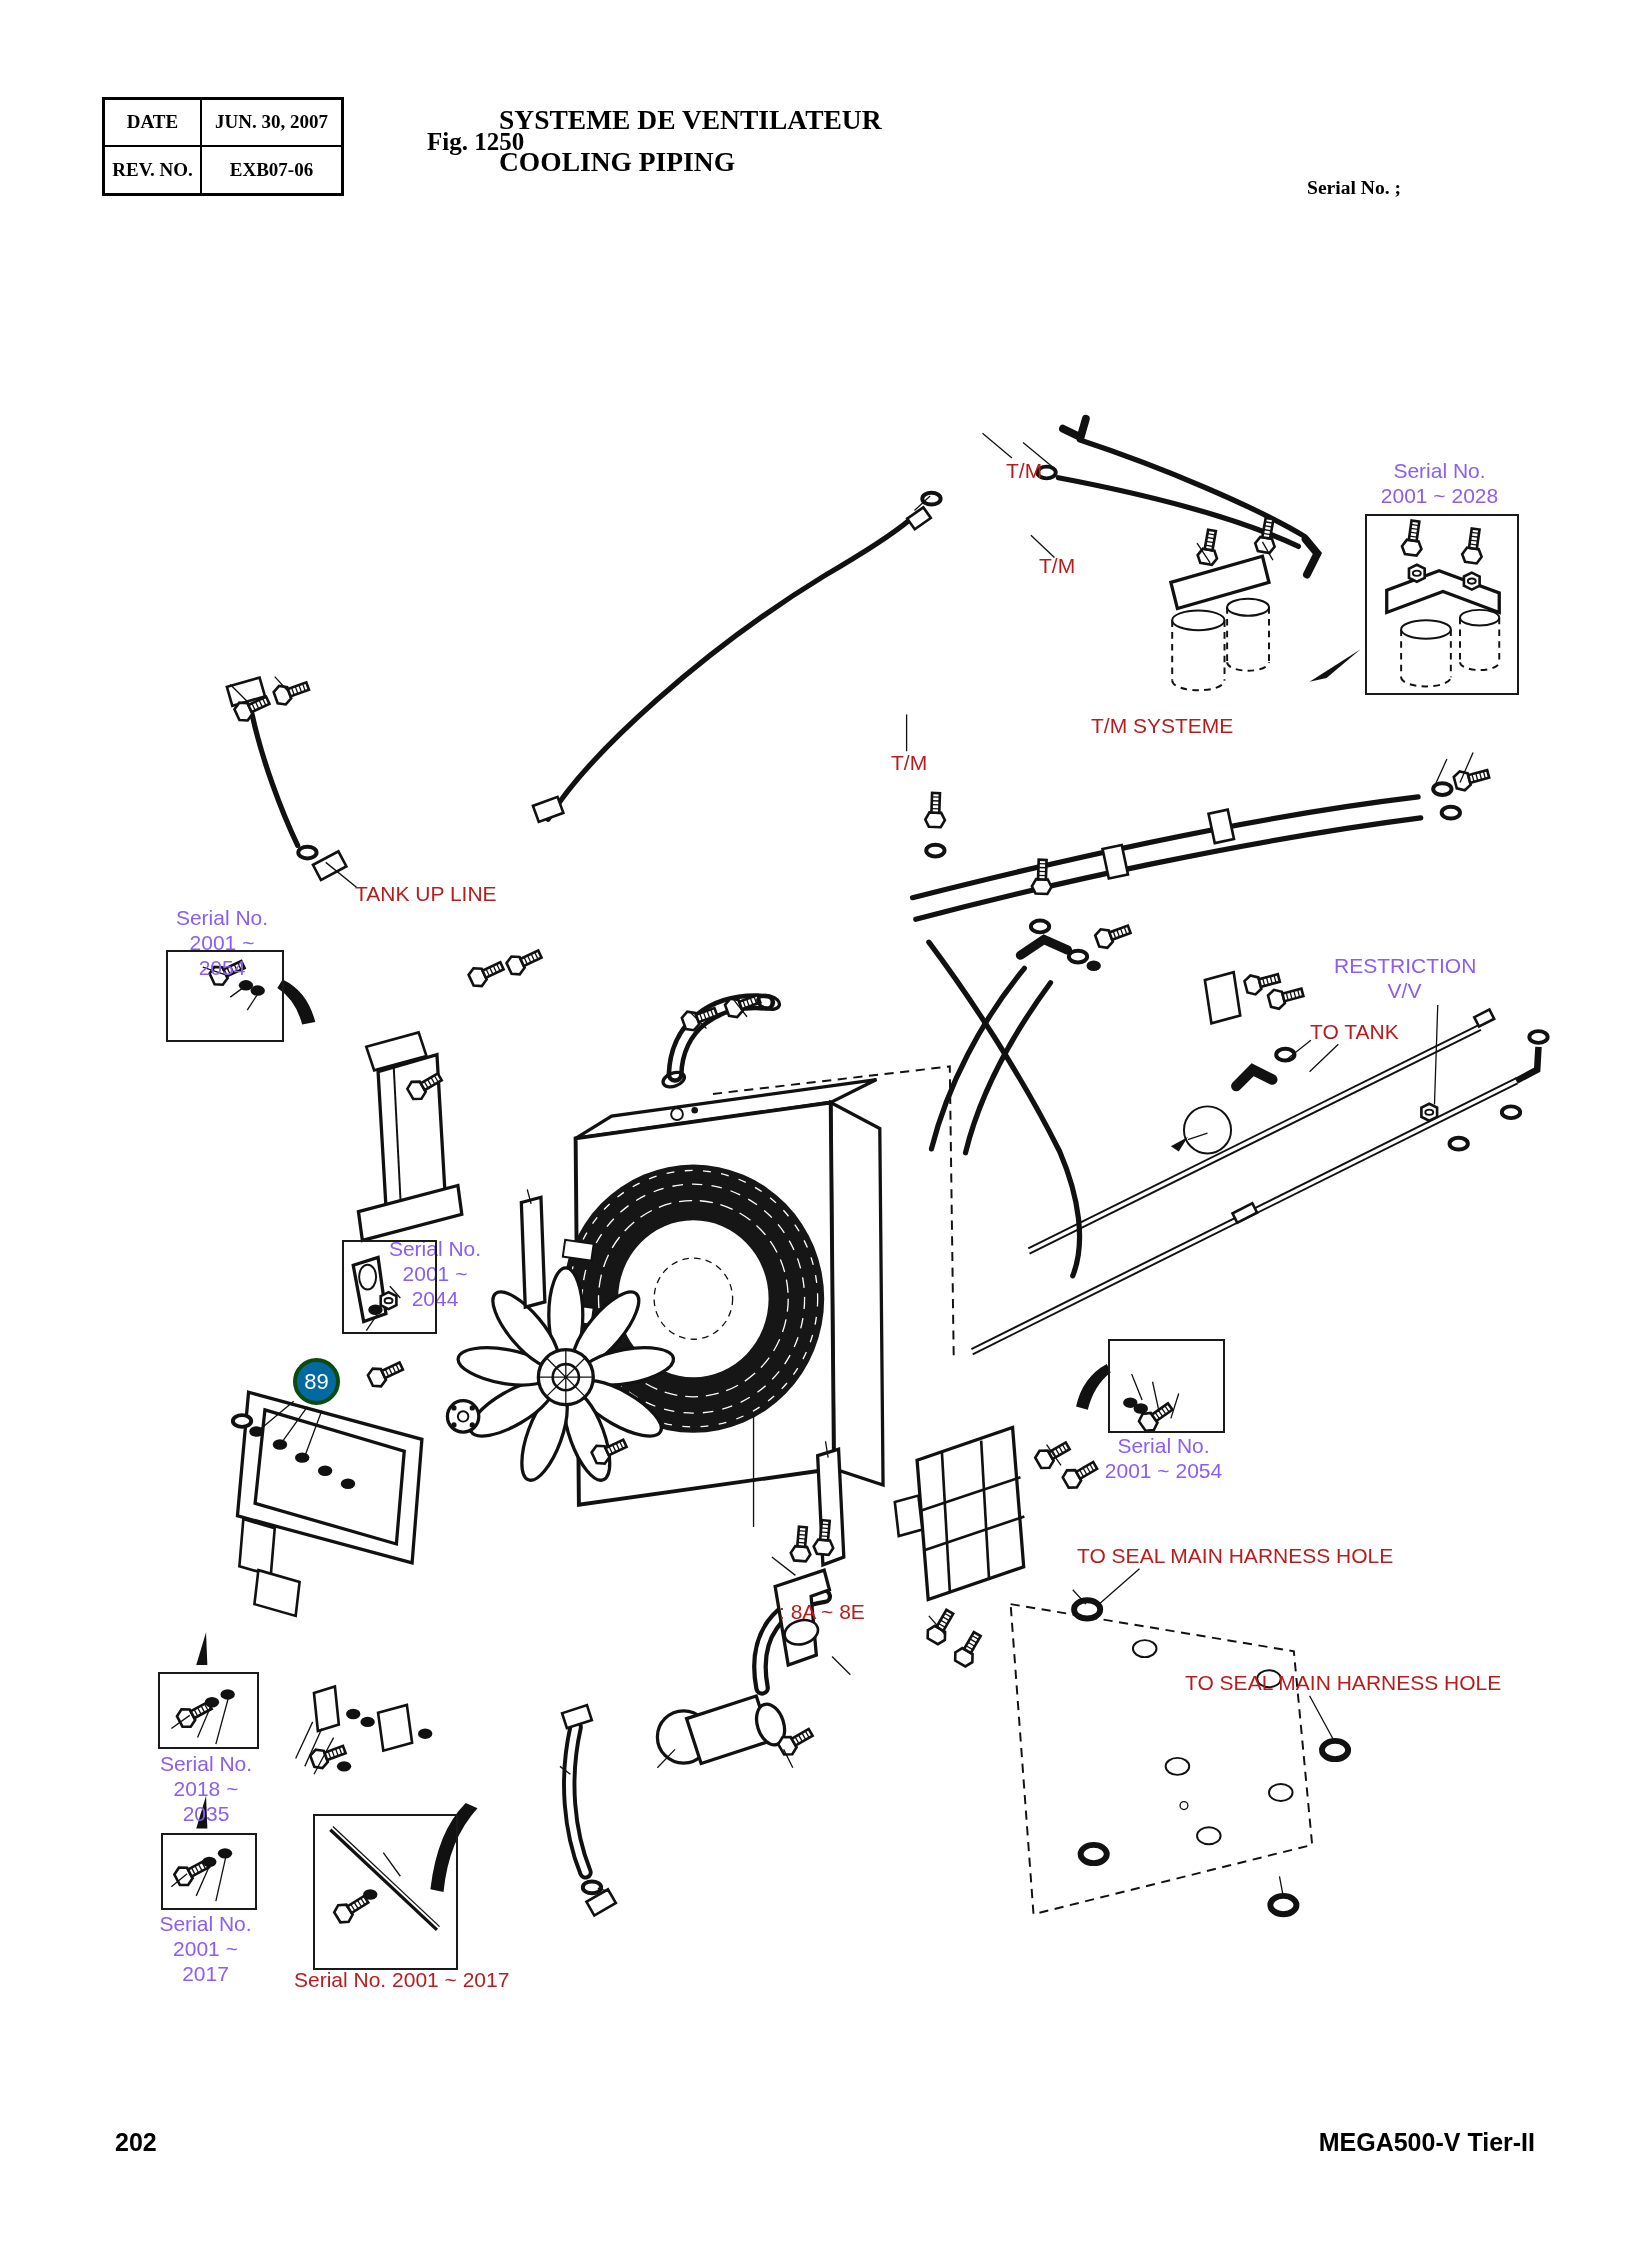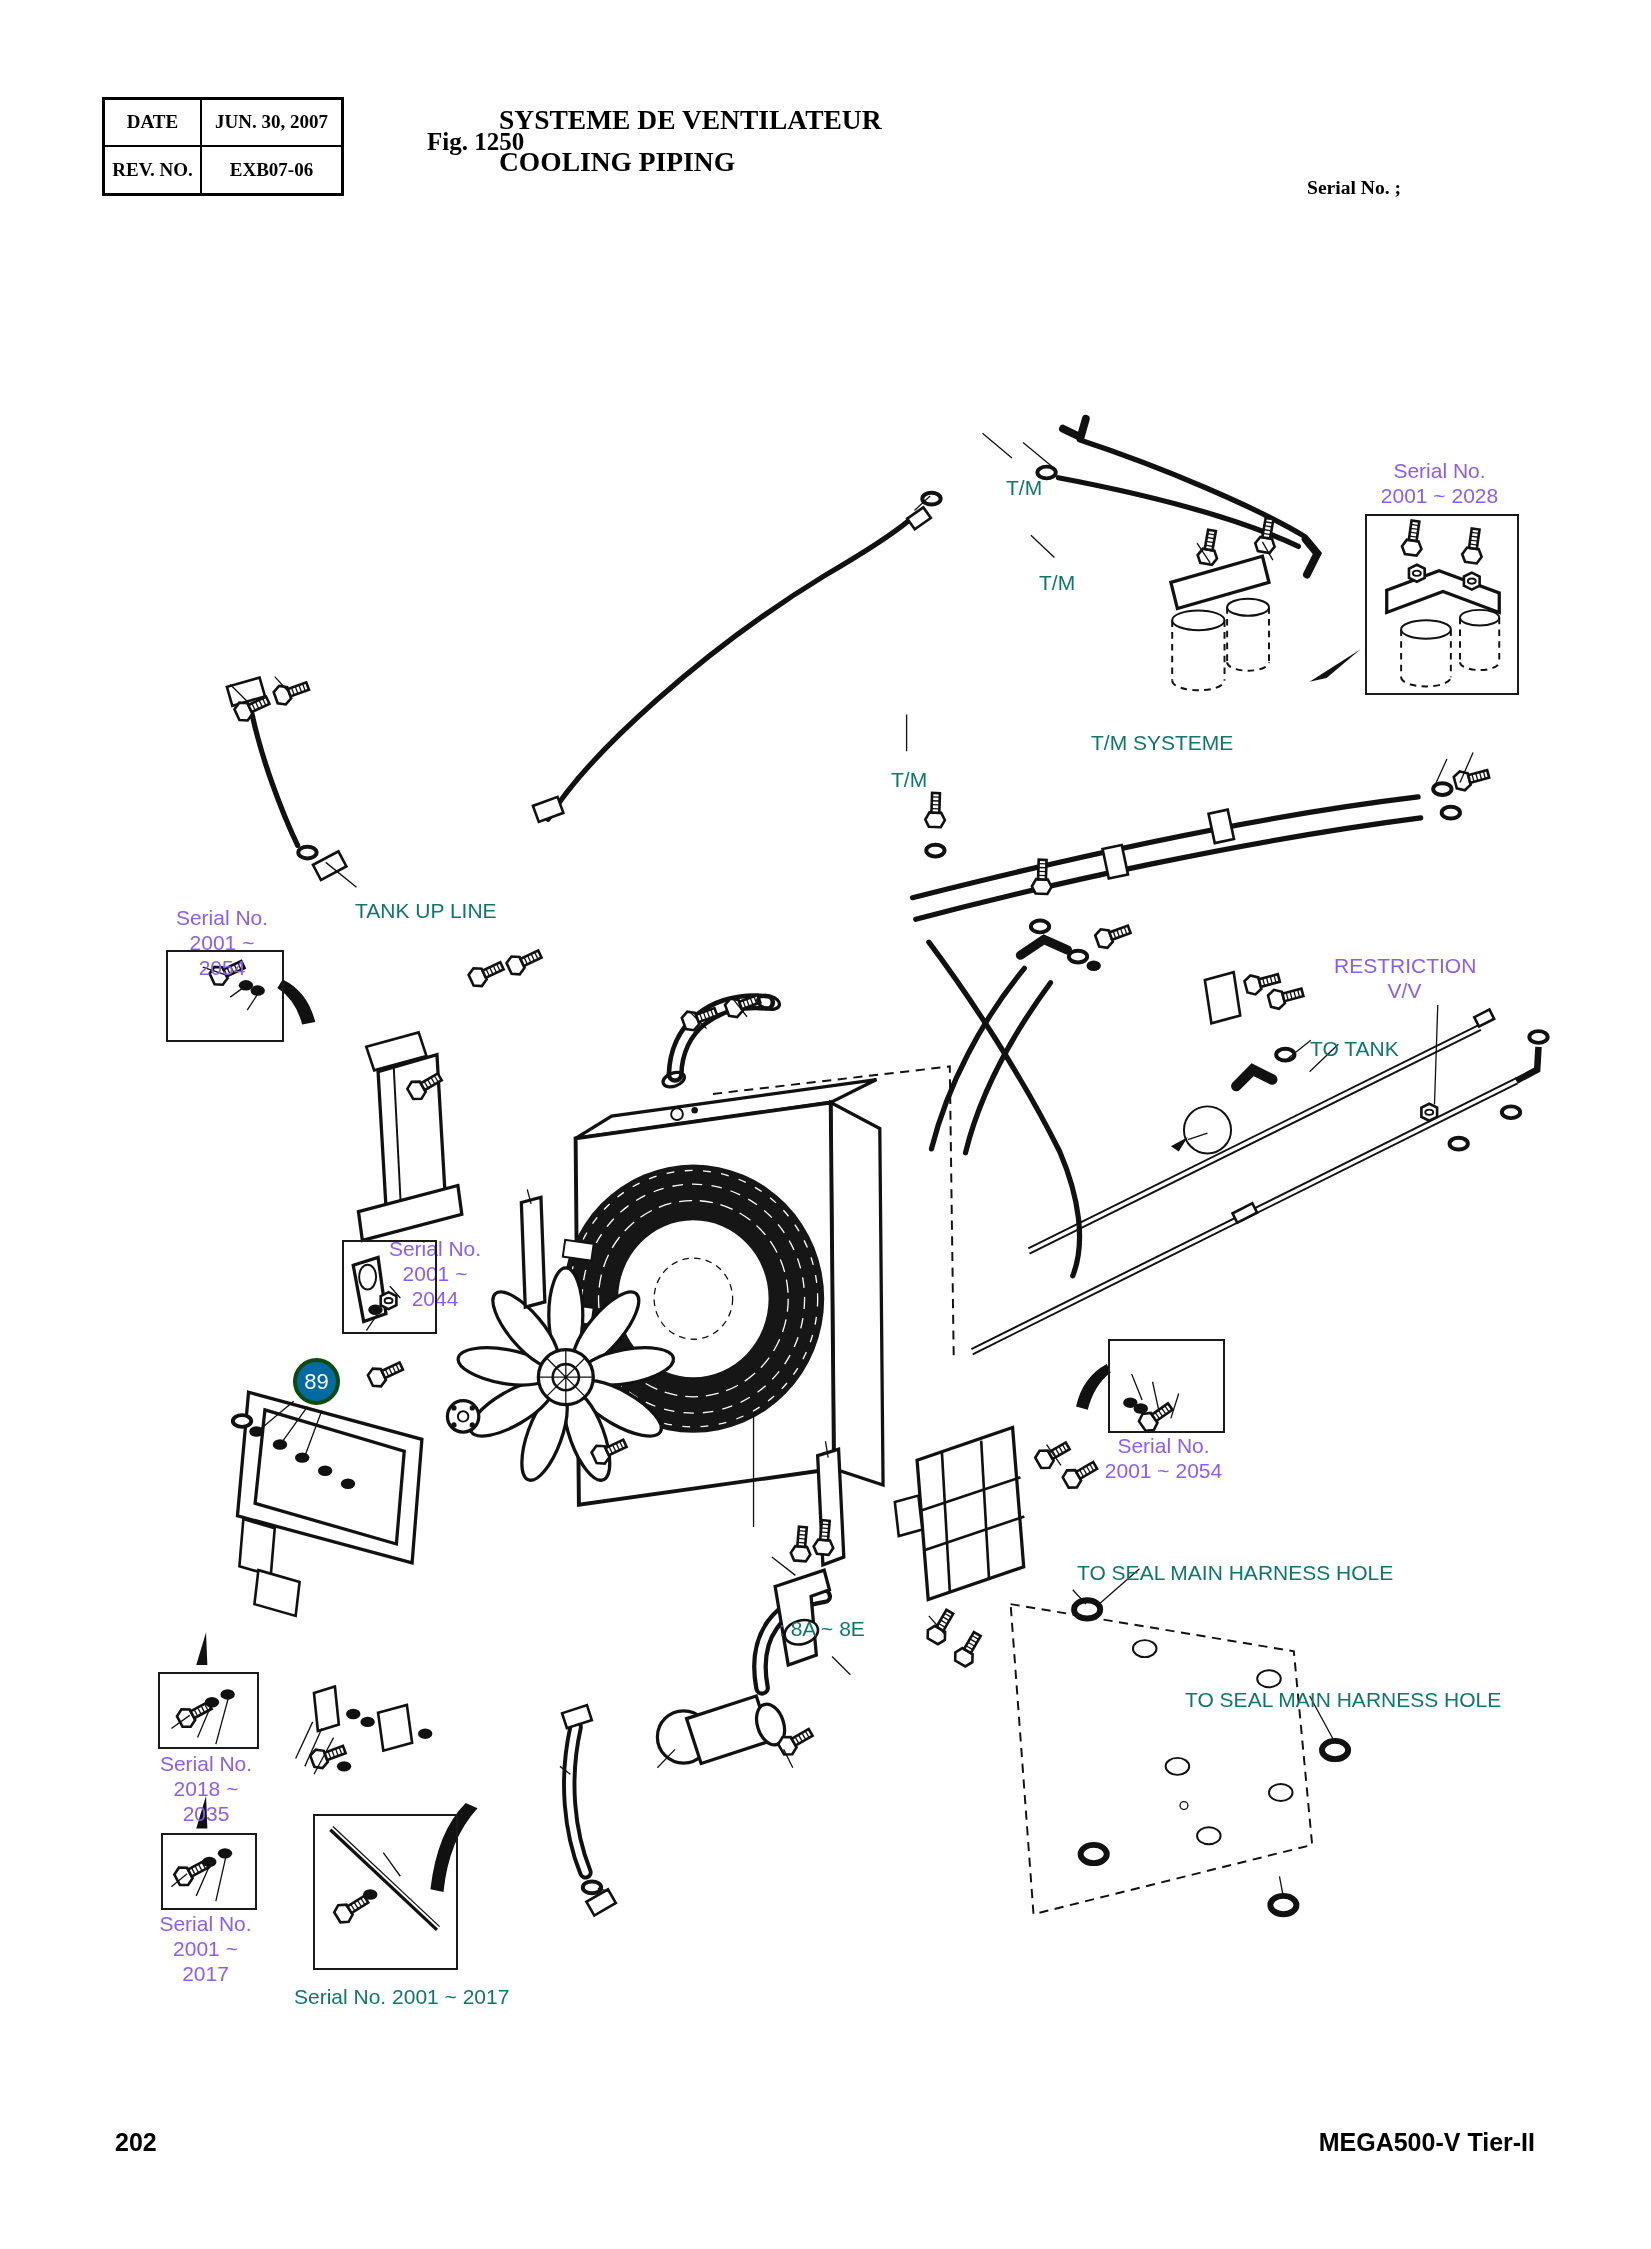--- a/index.html
+++ b/index.html
@@ -12,21 +12,21 @@
              display:grid;grid-template-columns:97px 1fr;grid-template-rows:1fr 1fr;
              font-family:"Liberation Serif",serif;font-weight:700;font-size:19px;}
   .hdr-cell{display:flex;align-items:center;justify-content:center;border:0 solid #000;}
   .hdr-cell.r1{border-bottom:2.6px solid #000;}
   .hdr-cell.c1{border-right:2.6px solid #000;}
   .fig-label{left:427px;top:128px;font-family:"Liberation Serif",serif;font-weight:700;font-size:25px;}
   .title-block{left:499px;top:99px;font-family:"Liberation Serif",serif;font-weight:700;
                font-size:27.5px;line-height:42px;white-space:nowrap;}
   .serial-note{left:1307px;top:177px;font-family:"Liberation Serif",serif;font-weight:700;font-size:19.6px;}
   
-  .lbl{position:absolute;font-size:21px;line-height:22px;white-space:nowrap;color:#0f766e;margin-top:17px;}
+  .lbl{position:absolute;font-size:21px;line-height:22px;white-space:nowrap;color:#b91c1c;}
   .cap{position:absolute;font-size:21px;line-height:25px;text-align:center;color:#8b5cf6;}
   .cbox{position:absolute;border:2px solid #1a1a1a;background:transparent;}
   
   .marker89{left:293px;top:1358px;width:39px;height:39px;border-radius:50%;
             background:#0369a1;border:4.6px solid #0d4a0e;color:#fff;font-size:22px;
             display:flex;align-items:center;justify-content:center;}
   
   .foot{font-size:25px;font-weight:700;}
   .foot-left{left:115px;top:2128px;}
   .foot-right{left:1305px;top:2128px;width:230px;text-align:right;}

